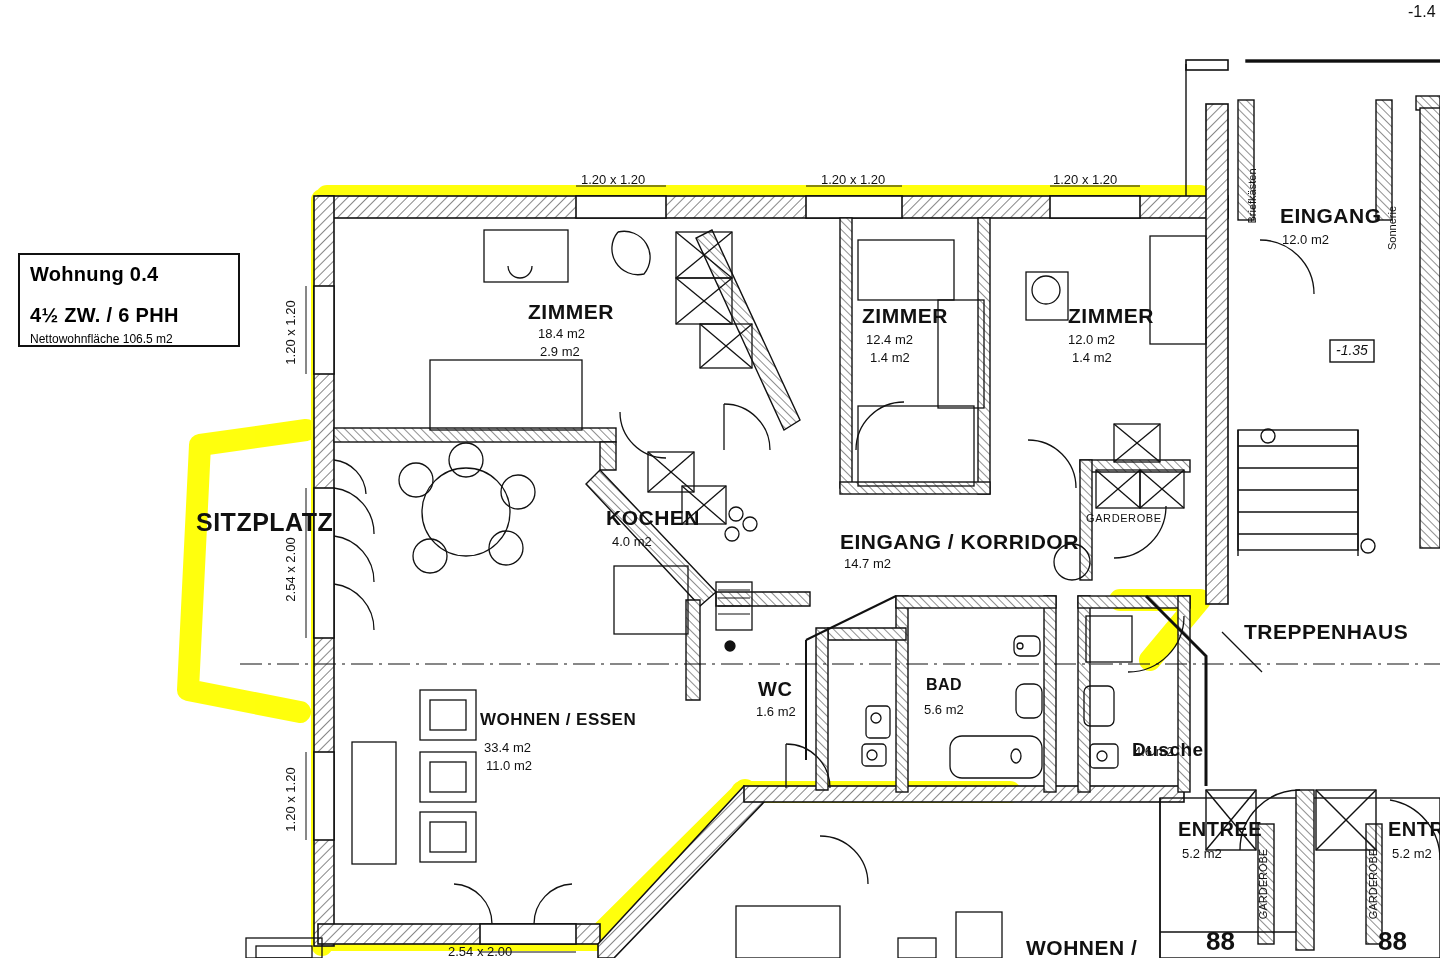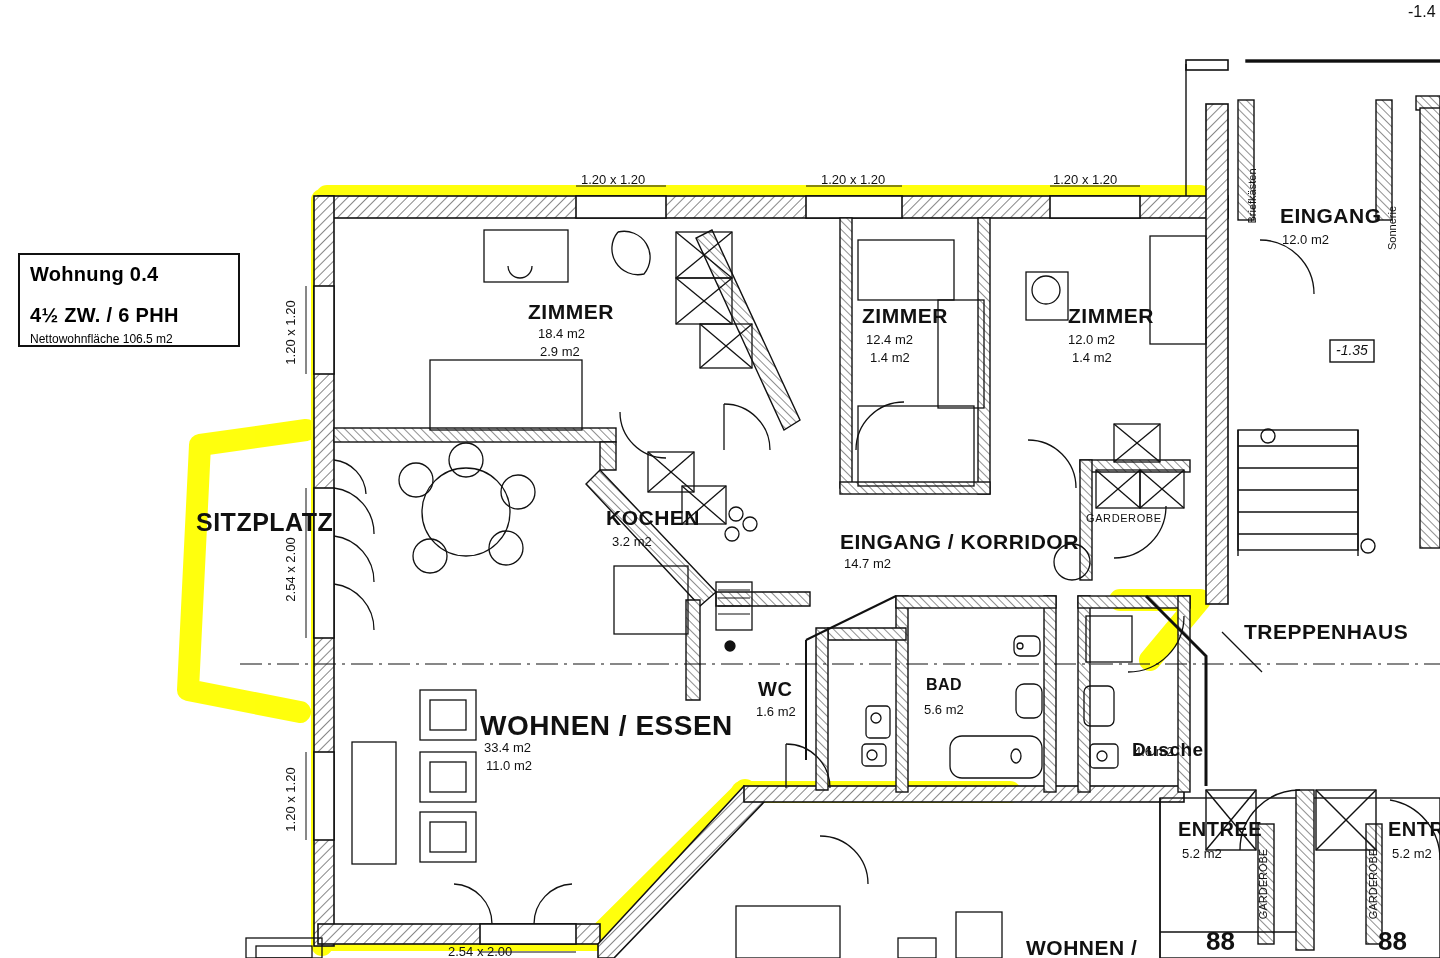--- a/index.html
+++ b/index.html
@@ -282,26 +282,26 @@
 
 <div class="lbl room-name" style="left:862px;top:304px;font-size:21px;">ZIMMER</div>
 <div class="lbl room-area" style="left:866px;top:332px;">12.4 m2</div>
 <div class="lbl room-area" style="left:870px;top:350px;">1.4 m2</div>
 
 <div class="lbl room-name" style="left:1068px;top:304px;font-size:21px;">ZIMMER</div>
 <div class="lbl room-area" style="left:1068px;top:332px;">12.0 m2</div>
 <div class="lbl room-area" style="left:1072px;top:350px;">1.4 m2</div>
 
 <div class="lbl room-name" style="left:606px;top:506px;font-size:21px;">KOCHEN</div>
-<div class="lbl room-area" style="left:612px;top:534px;">3.2 m2</div>
+<div class="lbl room-area" style="left:612px;top:534px;">4.0 m2</div>
 
 <div class="lbl room-name" style="left:840px;top:530px;font-size:21px;">EINGANG / KORRIDOR</div>
 <div class="lbl room-area" style="left:844px;top:556px;">14.7 m2</div>
 
-<div class="lbl room-name" style="left:480px;top:710px;font-size:28px;">WOHNEN / ESSEN</div>
+<div class="lbl room-name" style="left:480px;top:710px;font-size:17px;">WOHNEN / ESSEN</div>
 <div class="lbl room-area" style="left:484px;top:740px;">33.4 m2</div>
 <div class="lbl room-area" style="left:486px;top:758px;">11.0 m2</div>
 
 <div class="lbl room-name" style="left:758px;top:678px;font-size:20px;text-align:right;">WC</div>
 <div class="lbl room-area" style="left:756px;top:704px;">1.6 m2</div>
 
 <div class="lbl room-name" style="left:926px;top:676px;font-size:16px;">BAD</div>
 <div class="lbl room-area" style="left:924px;top:702px;">5.6 m2</div>
 
 <div class="lbl room-name" style="left:1132px;top:716px;font-size:19px;margin-top:23px;">Dusche</div>

